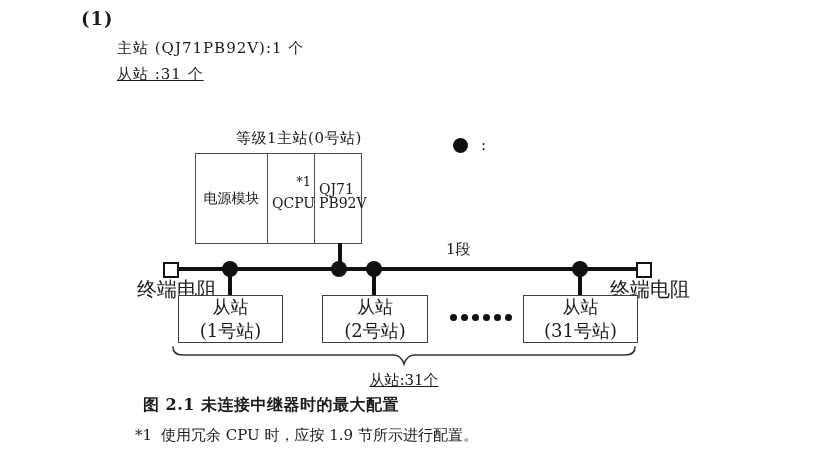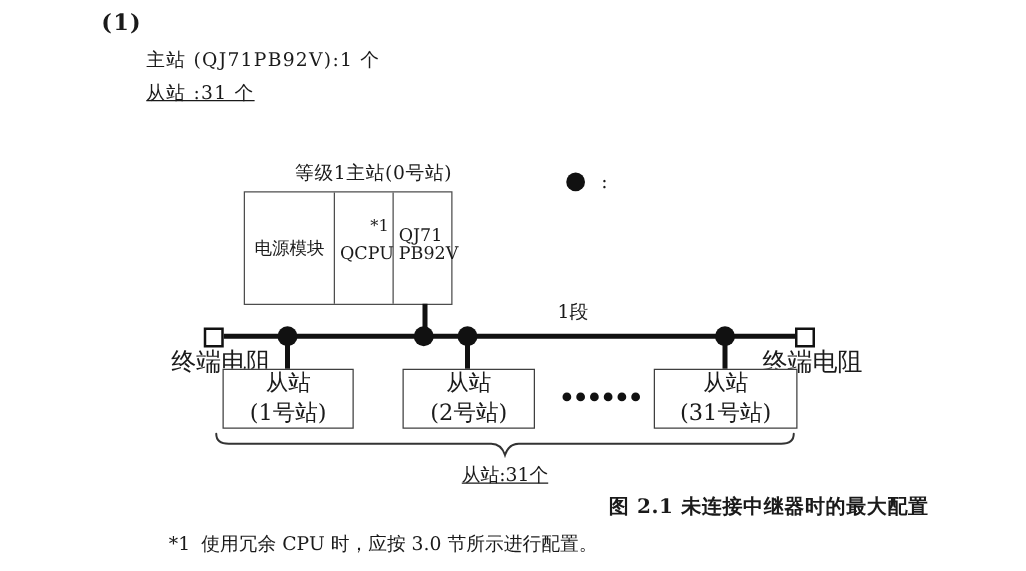--- a/index.html
+++ b/index.html
@@ -44,21 +44,21 @@
   .slave-box{top:295px;height:48px;border:1.5px solid #3f3f3f;box-sizing:border-box;background:#fff;
     display:flex;flex-direction:column;align-items:center;justify-content:center;font-size:18px;line-height:1.35;}
   .slave-box.s1{left:178px;width:105px;}
   .slave-box.s2{left:322px;width:106px;}
   .slave-box.s3{left:523px;width:115px;}
   .ellipsis{left:450px;top:314px;display:flex;gap:4px;align-items:center;}
   .edot{width:7px;height:7px;border-radius:50%;background:#111;display:inline-block;}
   
   .brace{left:170px;top:345px;}
   .brace-label{left:304px;top:371px;width:200px;text-align:center;font-size:15px;text-decoration:underline;}
-  .caption{left:143px;top:395px;width:600px;text-align:right;font-size:16px;font-weight:700;letter-spacing:0.5px;}
+  .caption{left:143px;top:395px;width:600px;text-align:left;font-size:16px;font-weight:700;letter-spacing:0.5px;}
   .footnote{left:135px;top:426px;display:flex;gap:9px;font-size:15px;}
 </style>
 </head>
 <body>
 
 <div class="page">
 
   <div class="abs heading">
     <span>(1)</span>
   </div>
@@ -123,16 +123,16 @@
     </div>
 
   <svg class="abs brace" width="468" height="28" viewBox="0 0 468 28">
     <path d="M3,2 Q3,10 13,10 L223,10 Q231,10 234,19 Q237,10 245,10 L455,10 Q465,10 465,2" fill="none" stroke="#333" stroke-width="1.6" stroke-linecap="round"></path>
   </svg>
   <div class="abs brace-label">从站:31个</div>
 
   <div class="abs caption">图 2.1 未连接中继器时的最大配置</div>
   <div class="abs footnote">
     <span>*1</span>
-    <span>使用冗余 CPU 时，应按 3.0 节所示进行配置。</span>
+    <span>使用冗余 CPU 时，应按 1.9 节所示进行配置。</span>
   </div>
 
 </div>
 
 </body></html>

